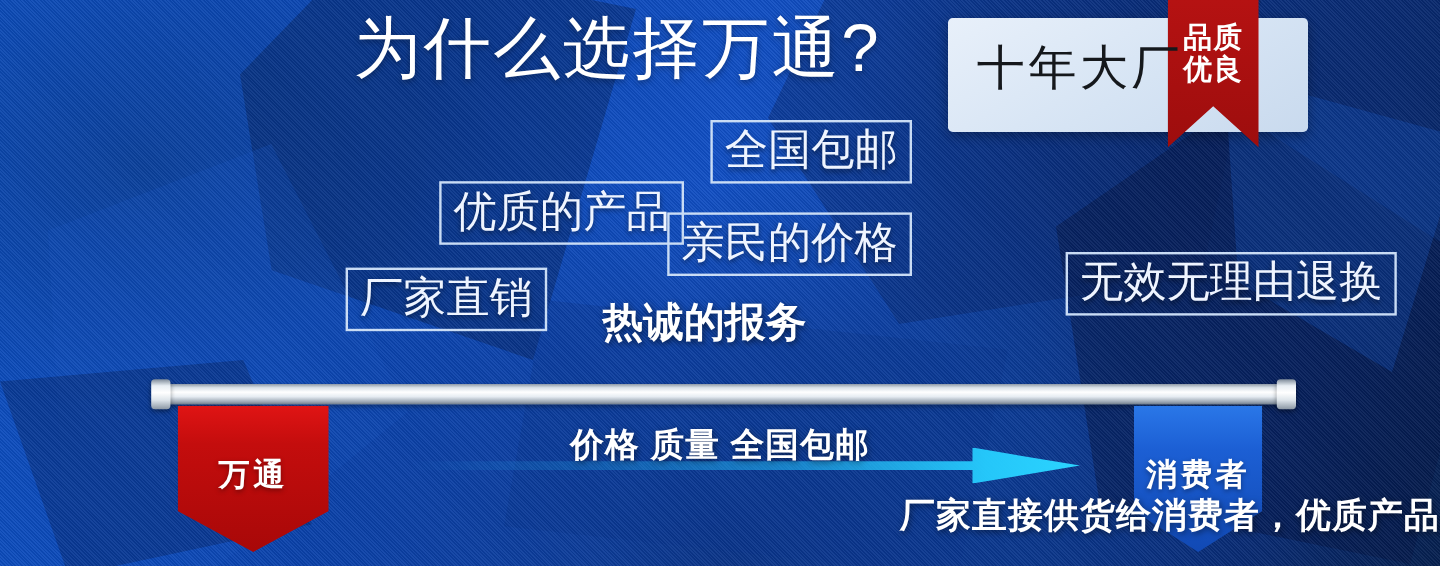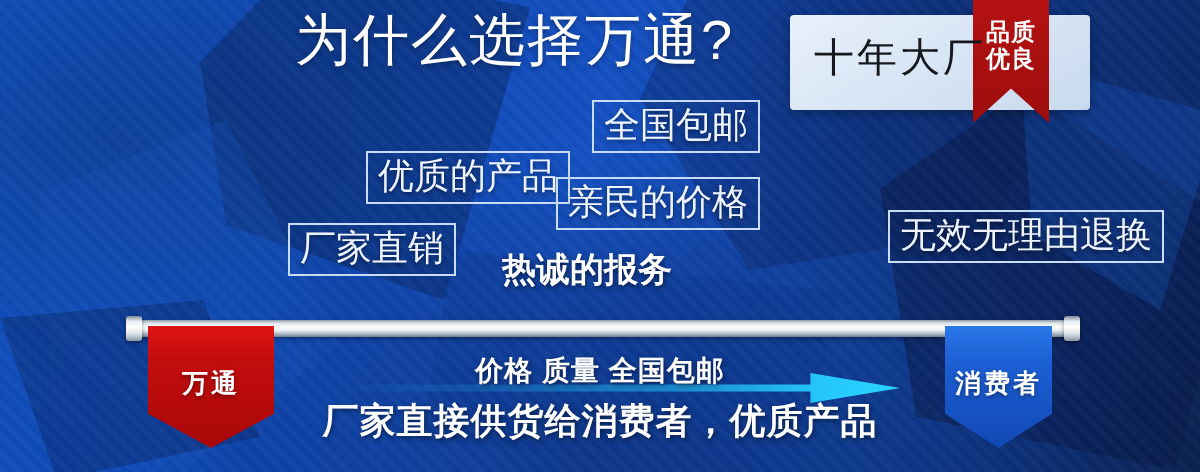--- a/index.html
+++ b/index.html
@@ -97,20 +97,21 @@
     box-shadow:0 2px 4px rgba(0,0,0,.4);
   }
   #rod-cap-left{left:126px;}
   #rod-cap-right{left:1064px;}
 
   
   .flag{
     position:absolute;
     clip-path:polygon(0 0,100% 0,100% 72%,50% 100%,0 72%);
     box-shadow:0 4px 9px rgba(0,0,0,.32);
+    margin-top:12px;
   }
   #flag-left{
     left:148px;top:326px;width:126px;height:122px;
     background:linear-gradient(180deg,#e01414 0%,#c40d0d 26%,#a80808 100%);
   }
   #flag-right{
     left:945px;top:326px;width:107px;height:122px;
     background:linear-gradient(180deg,#2a77e8 0%,#1c5fd4 30%,#1149b4 100%);
   }
   .flag-text{
@@ -127,22 +128,22 @@
   }
 
   
   #center-line1{
     position:absolute;left:0;right:0;top:352px;text-align:center;
     color:#ffffff;font-size:28px;font-weight:bold;letter-spacing:1px;
     text-shadow:1px 2px 5px rgba(0,0,0,.5);
     white-space:nowrap;
   }
   #center-line2{
-    position:absolute;left:0;right:0;top:397px;text-align:center;
-    color:#ffffff;font-size:36px;font-weight:bold;letter-spacing:1px;
+    position:absolute;left:0;right:0;top:410px;text-align:right;
+    color:#ffffff;font-size:29px;font-weight:bold;letter-spacing:1px;
     text-shadow:1px 2px 5px rgba(0,0,0,.5);
     white-space:nowrap;
   }
 </style>
 </head>
 <body>
 
 <div id="banner">
 
   <div class="facet" id="f1"></div>

